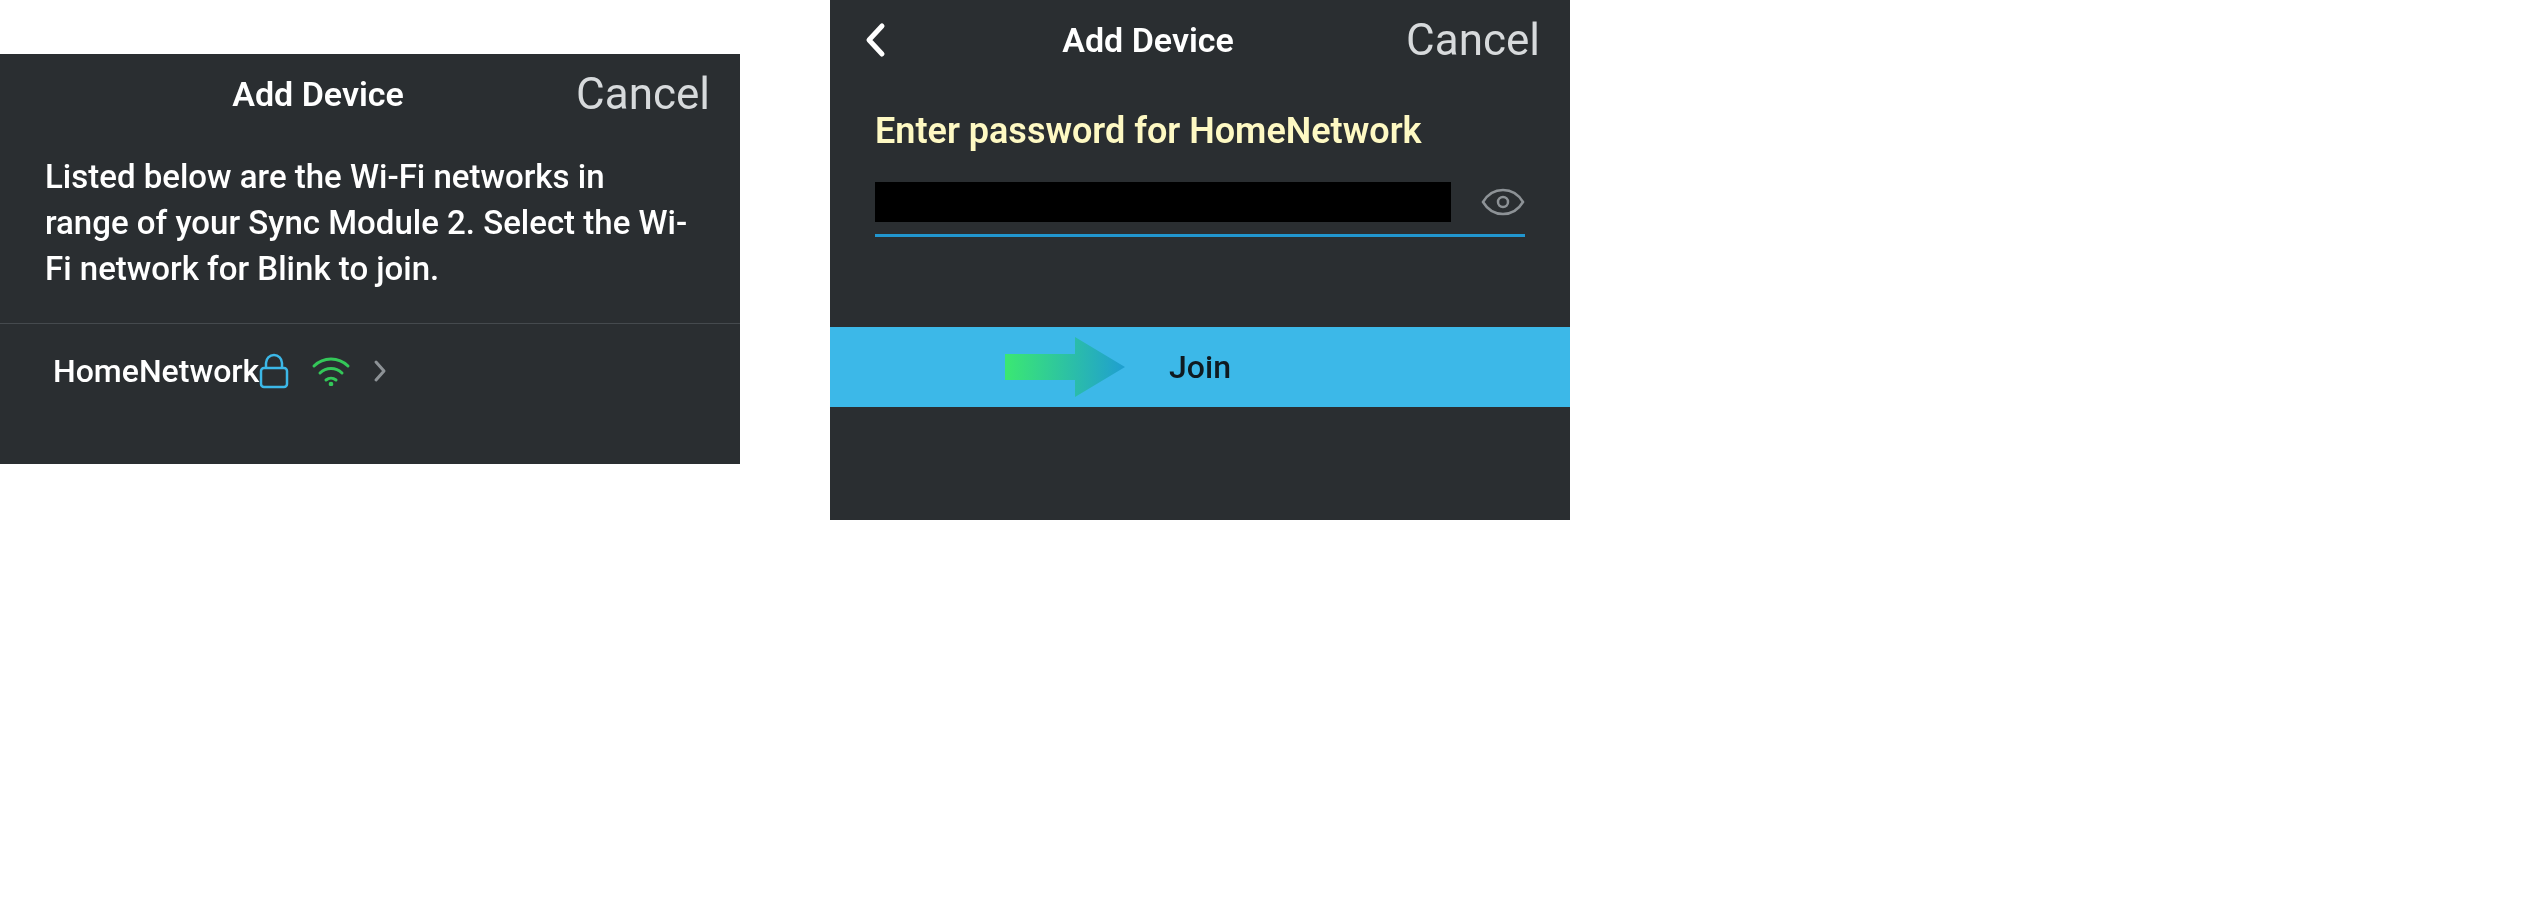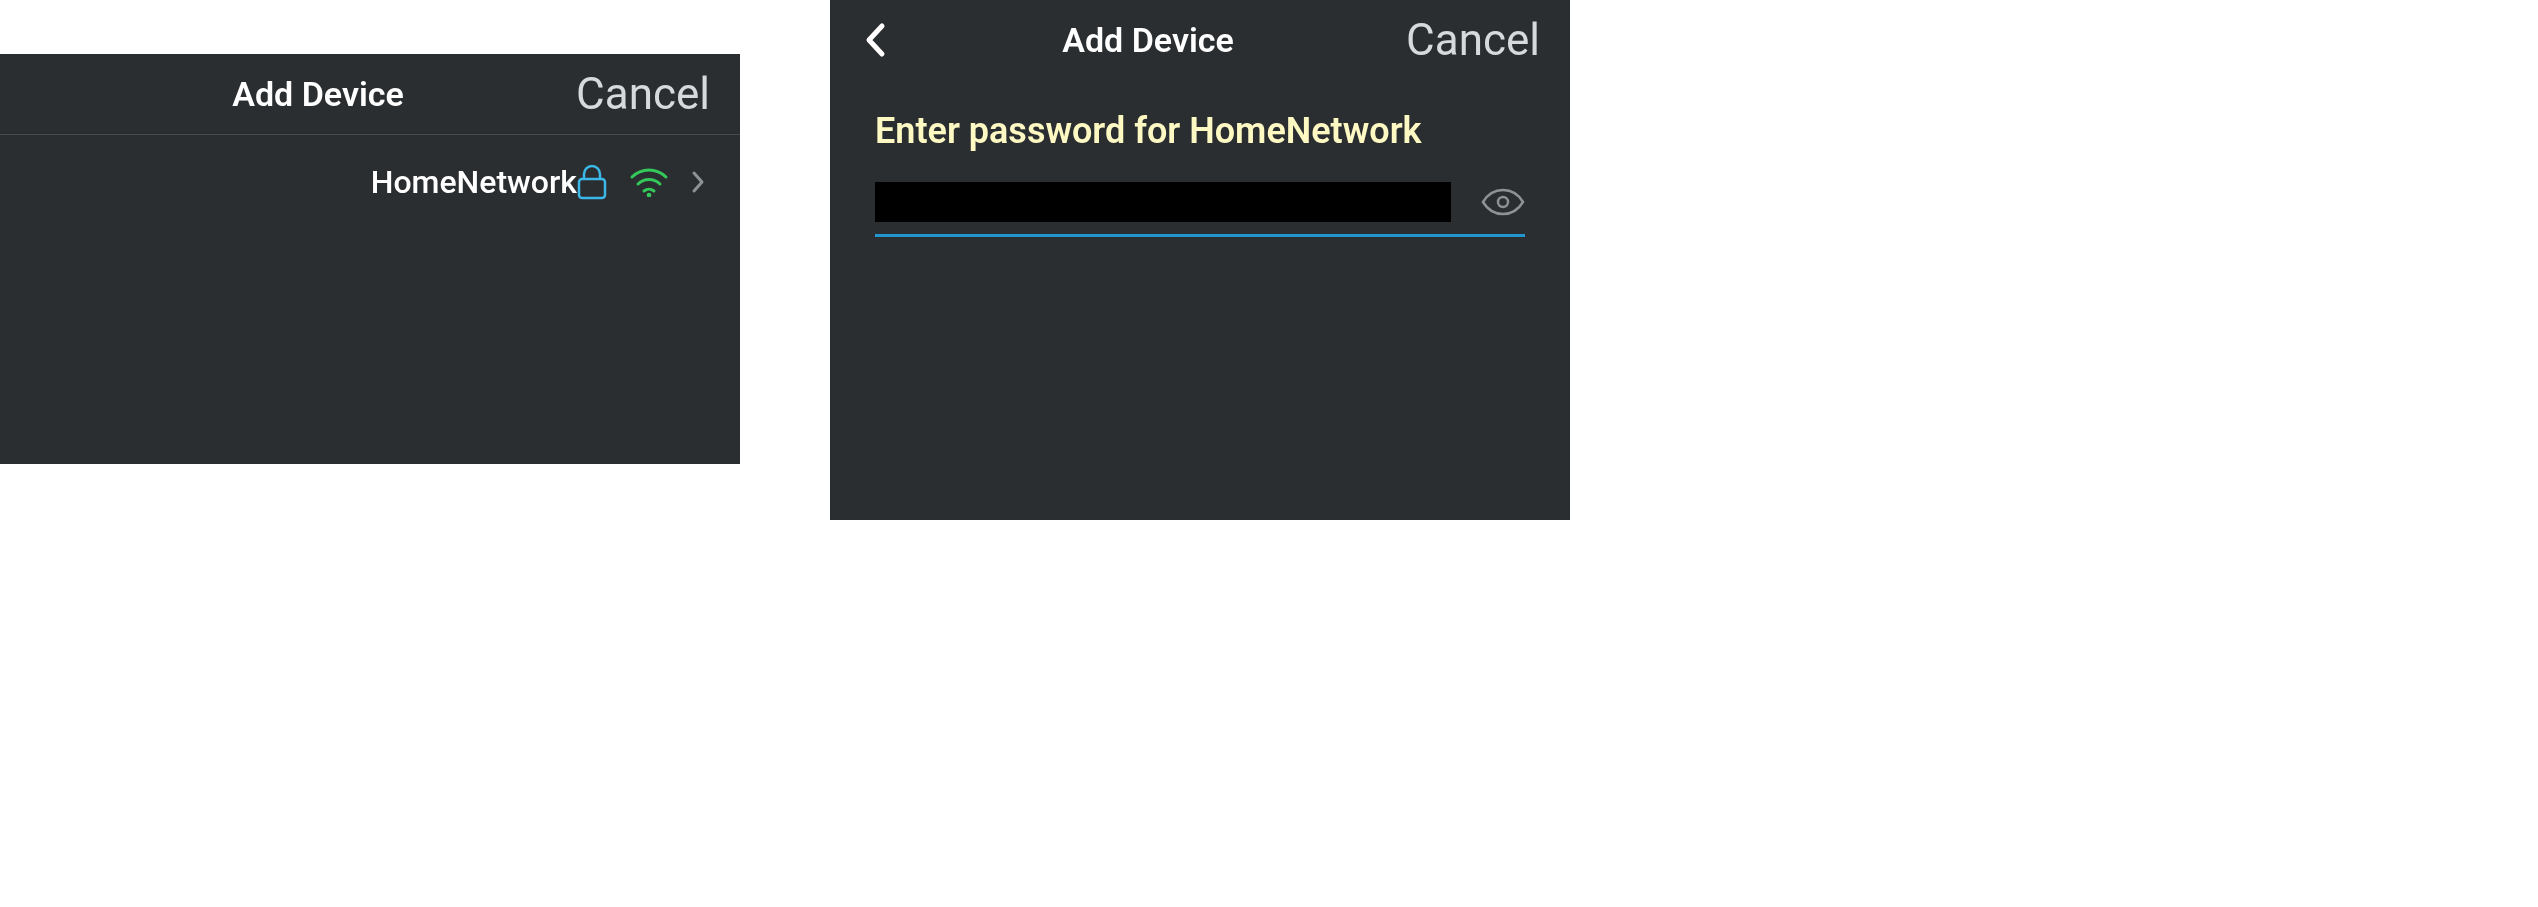--- a/index.html
+++ b/index.html
@@ -70,23 +70,24 @@
       font-weight: 500;
     }
     .divider {
       height: 1px;
       background: #454a4e;
       width: 100%;
     }
     .network-row {
       display: flex;
       align-items: center;
-      justify-content: flex-end;
+      justify-content: flex-start;
       padding: 28px 35px 28px 45px;
       cursor: pointer;
+      margin-left: 8px;
     }
     .network-name {
       font-size: 32px;
       font-weight: 500;
       color: #ffffff;
     }
     .network-icons {
       display: flex;
       align-items: center;
       gap: 22px;
@@ -149,20 +150,21 @@
 </head>
 <body>
 
 <div class="screen screen-left">
   <div class="nav-bar">
     <div class="nav-spacer"></div>
     <div class="nav-title">Add Device</div>
     <div class="nav-cancel">Cancel</div>
   </div>
 
+  <div class="description">Listed below are the Wi-Fi networks in range of your Sync Module 2. Select the Wi-Fi network for Blink to join.</div>
 
   <div class="divider"></div>
 
   <div class="network-row">
     <span class="network-name">HomeNetwork</span>
     <div class="network-icons">
       <span>
         <svg width="30" height="36" viewBox="0 0 30 36" fill="none">
           <rect x="2" y="15" width="26" height="19" rx="3" stroke="#3cb8e8" stroke-width="2.5"></rect>
           <path d="M7 15 V10 a8 8 0 0 1 16 0 V15" stroke="#3cb8e8" stroke-width="2.5" fill="none"></path>
@@ -203,13 +205,27 @@
     <input type="password" class="password-input" value="" style="">
     <span>
       <svg width="44" height="28" viewBox="0 0 44 28" fill="none">
         <path d="M2 14 C8 4 16 2 22 2 C28 2 36 4 42 14 C36 24 28 26 22 26 C16 26 8 24 2 14 Z" stroke="#8d9296" stroke-width="2.5" fill="none"></path>
         <circle cx="22" cy="14" r="5" stroke="#8d9296" stroke-width="2.5" fill="none"></circle>
       </svg>
     </span>
   </div>
   <div class="password-underline"></div>
 
+  <div class="join-bar">
+    <span class="arrow-annotation">
+      <svg width="130" height="70" viewBox="0 0 130 70">
+        <defs>
+          <linearGradient id="arrowGrad" x1="0" y1="0" x2="1" y2="0">
+            <stop offset="0%" stop-color="#3be872"></stop>
+            <stop offset="100%" stop-color="#1f9ed1"></stop>
+          </linearGradient>
+        </defs>
+        <polygon points="5,22 75,22 75,5 125,35 75,65 75,48 5,48" fill="url(#arrowGrad)"></polygon>
+      </svg>
+    </span>
+    <span class="join-label">Join</span>
+  </div>
 </div>
 
 </body></html>

